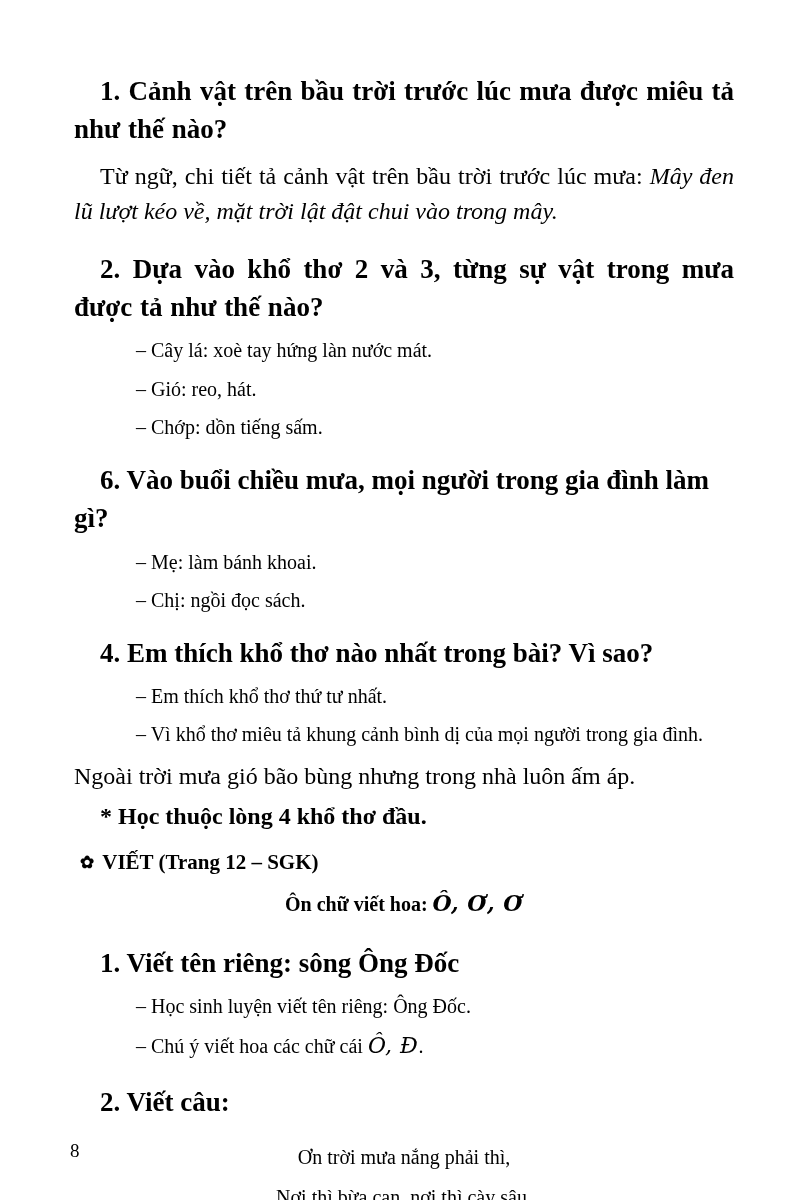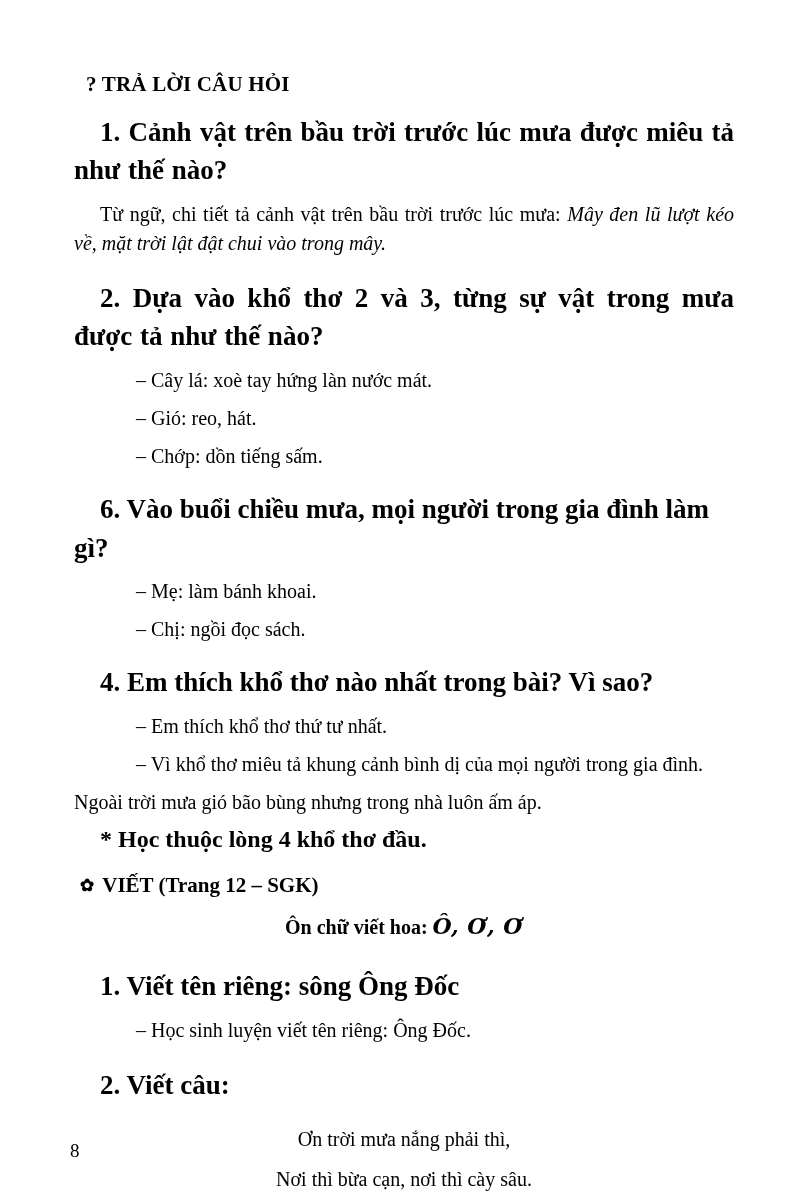--- a/index.html
+++ b/index.html
@@ -40,21 +40,21 @@
     line-height: 1.42;
     margin: 0 0 10px 0;
     text-indent: 26px;
   }
   .q.wide {
     text-align: justify;
     text-indent: 26px;
     word-spacing: 1px;
   }
   .p {
-    font-size: 20px;
+    font-size: 24px;
     line-height: 1.46;
     margin: 0 0 9px 0;
     text-indent: 26px;
   }
   .p.just {
     text-align: justify;
   }
   .p.noindent {
     text-indent: 0;
   }
@@ -121,21 +121,20 @@
     bottom: 38px;
     font-size: 19px;
   }
 </style>
 </head>
 <body>
 
 <div class="page">
   <div class="content">
 
-    <div class="h-section">? TRẢ LỜI CÂU HỎI</div>
 
     <div class="q wide">1. Cảnh vật trên bầu trời trước lúc mưa được miêu tả như thế nào?</div>
     <div class="p just"><span>Từ ngữ, chi tiết tả cảnh vật trên bầu trời trước lúc mưa: </span><span class="it">Mây đen lũ lượt kéo về, mặt trời lật đật chui vào trong mây.</span></div>
 
     <div class="vertgap-a"></div>
 
     <div class="q wide">2. Dựa vào khổ thơ 2 và 3, từng sự vật trong mưa được tả như thế nào?</div>
     <div class="dash">– Cây lá: xoè tay hứng làn nước mát.</div>
     <div class="dash">– Gió: reo, hát.</div>
     <div class="dash">– Chớp: dồn tiếng sấm.</div>
@@ -159,20 +158,21 @@
       <span class="flower">✿</span>
       <span>VIẾT (Trang 12 – SGK)</span>
     </div>
 
     <div class="centered bold"><span>Ôn chữ viết hoa:</span> <span class="script">Ô, Ơ, Ơ</span></div>
 
     <div class="vertgap-b"></div>
 
     <div class="q">1. Viết tên riêng: sông Ông Đốc</div>
     <div class="dash">– Học sinh luyện viết tên riêng: Ông Đốc.</div>
+    <div class="dash"><span>– Chú ý viết hoa các chữ cái </span><span class="script">Ô, Đ</span><span>.</span></div>
 
     <div class="vertgap-a"></div>
 
     <div class="q">2. Viết câu:</div>
 
     <div class="vertgap-d"></div>
 
     <div class="centered">Ơn trời mưa nắng phải thì,</div>
     <div class="centered">Nơi thì bừa cạn, nơi thì cày sâu.</div>
 

